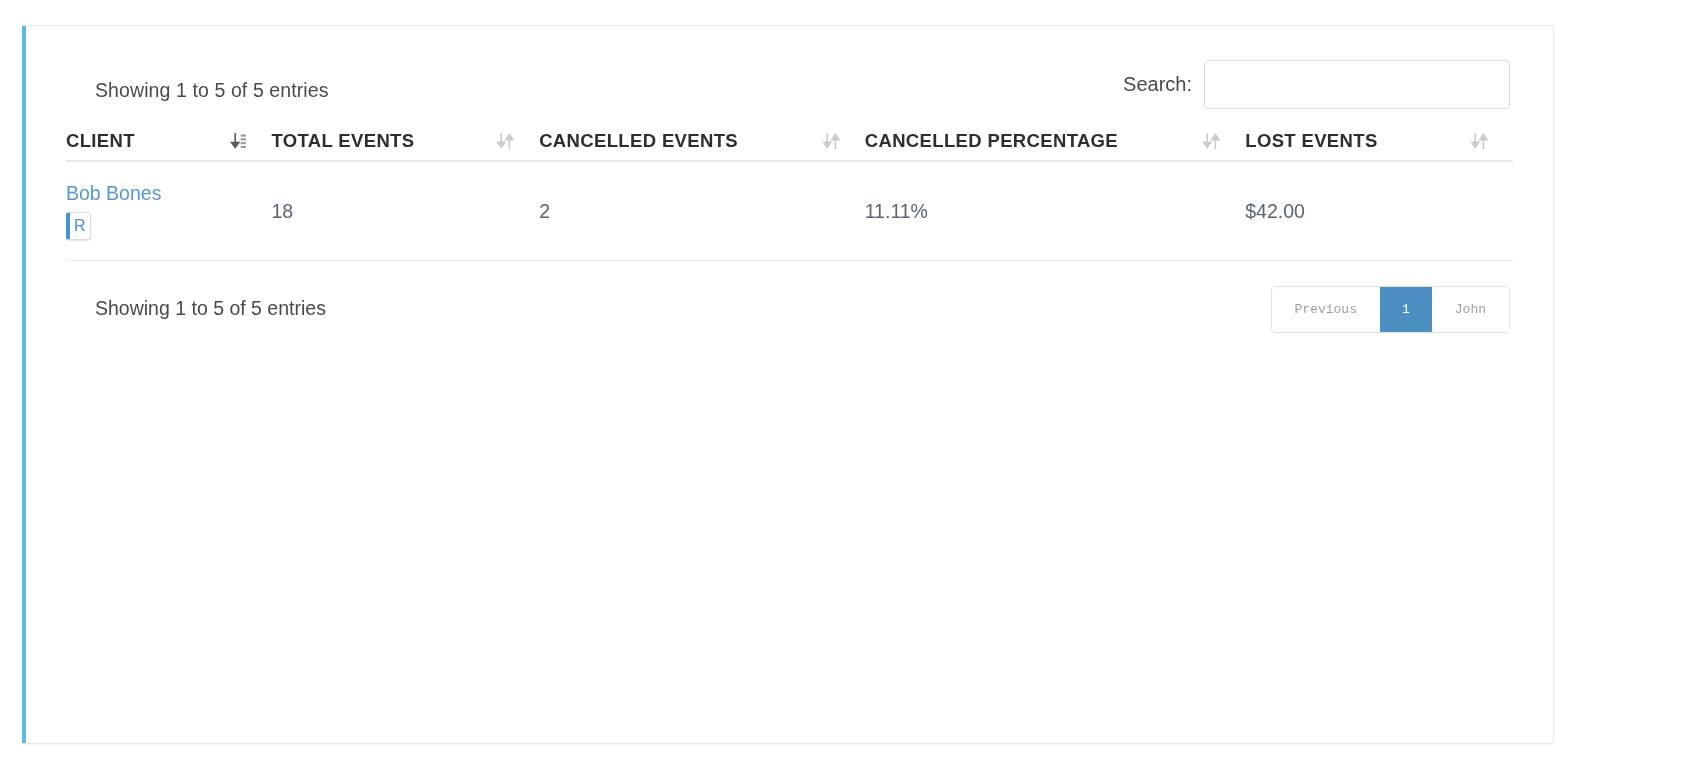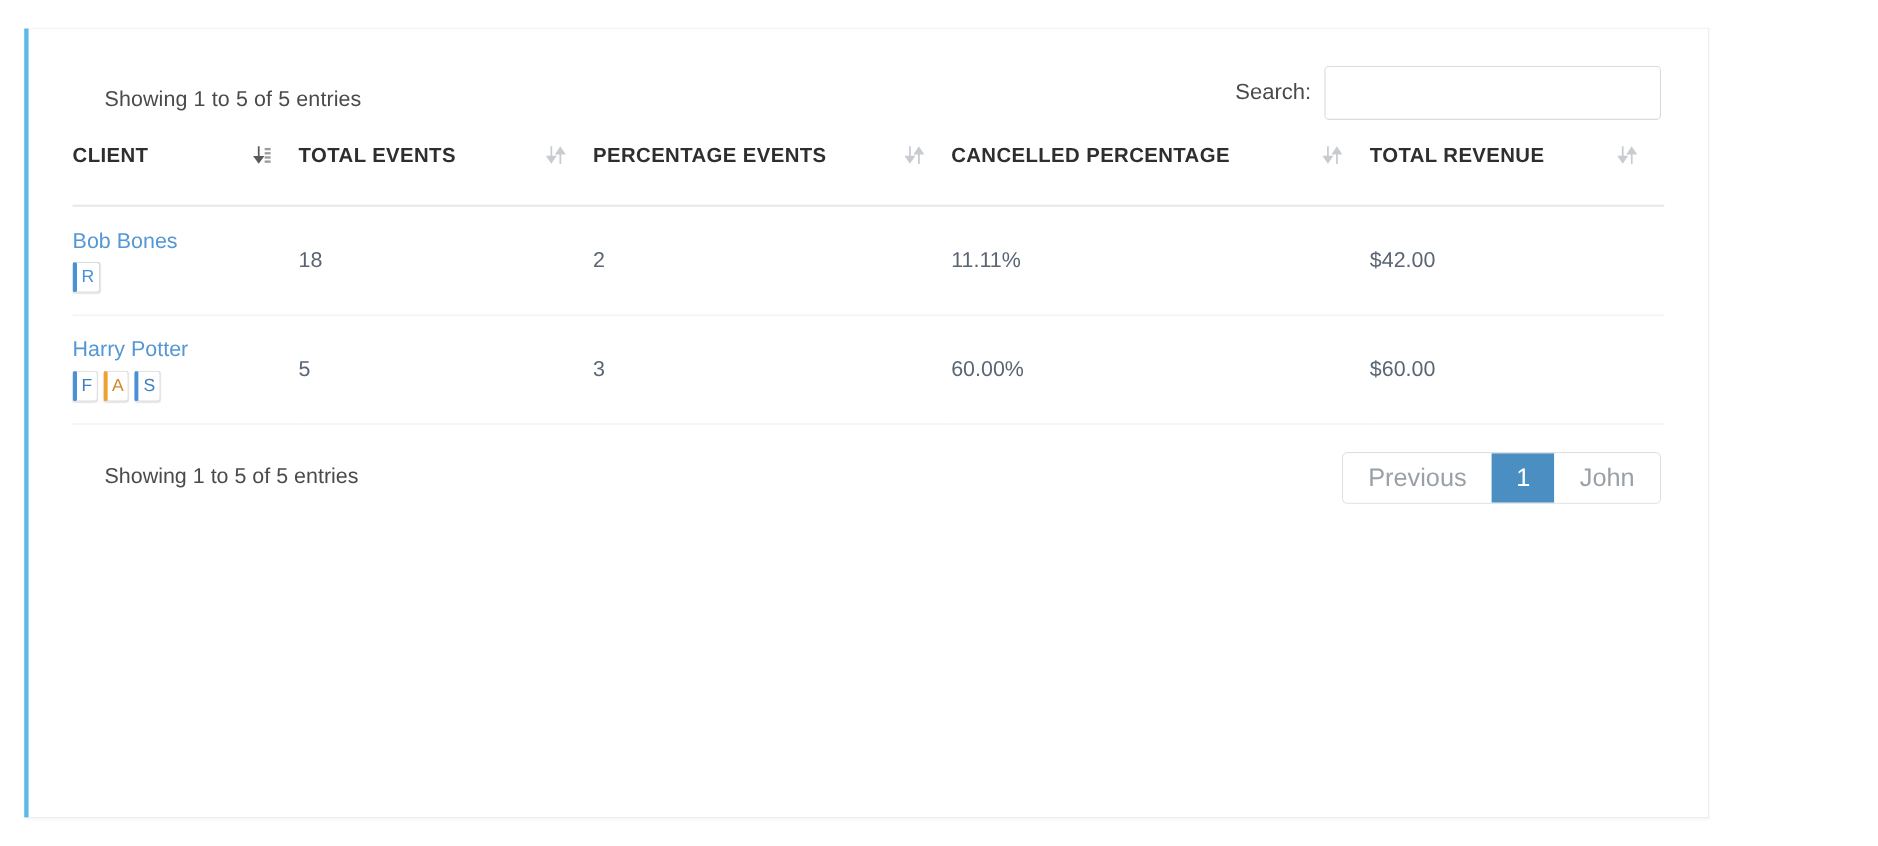--- a/index.html
+++ b/index.html
@@ -90,21 +90,21 @@
 
   
   table.dt {
     width: 100%;
     border-collapse: collapse;
     table-layout: fixed;
     margin-top: 6px;
   }
   table.dt thead th {
     text-align: center;
-    padding: 0 0 34px 0;
+    padding: 0 0 8px 0;
     border-bottom: 2px solid #e7eaec;
     vertical-align: bottom;
   }
   .th-inner {
     display: flex;
     align-items: center;
     justify-content: space-between;
     padding-right: 24px;
   }
   .th-label {
@@ -186,27 +186,27 @@
     border-radius: 5px;
     overflow: hidden;
     background: #fff;
   }
   .pg-btn {
     display: flex;
     align-items: center;
     justify-content: center;
     height: 45px;
     padding: 0 23px;
-    font-size: 23px;
+    font-size: 13px;
     color: #9aa0a6;
     background: #fff;
     cursor: pointer;
     user-select: none;
     border: none;
-    font-family: Liberation Sans, sans-serif;
+    font-family: Liberation Mono, monospace;
   }
   .pg-btn.current {
     background: #4a8ec2;
     color: #ffffff;
     font-weight: normal;
     padding: 0 22px;
   }
 </style>
 </head>
 <body>
@@ -258,21 +258,21 @@
                   <svg width="19" height="22" viewBox="0 0 19 22">
                     <path d="M5.2 3 L5.2 14.5 M5.2 17.5 L1.7 12.3 L8.7 12.3 Z" fill="#c8ccd0" stroke="#c8ccd0" stroke-width="1.6"></path>
                     <path d="M13.4 19 L13.4 7.5 M13.4 4.5 L16.9 9.7 L9.9 9.7 Z" fill="#c8ccd0" stroke="#c8ccd0" stroke-width="1.6"></path>
                   </svg>
                 </span>
               </div>
             </th>
 
             <th>
               <div class="th-inner">
-                <span class="th-label">PERCENTAGE EVENTS</span>
+                <span class="th-label">CANCELLED EVENTS</span>
                 <span class="sort-ic">
                   <svg width="19" height="22" viewBox="0 0 19 22">
                     <path d="M5.2 3 L5.2 14.5 M5.2 17.5 L1.7 12.3 L8.7 12.3 Z" fill="#c8ccd0" stroke="#c8ccd0" stroke-width="1.6"></path>
                     <path d="M13.4 19 L13.4 7.5 M13.4 4.5 L16.9 9.7 L9.9 9.7 Z" fill="#c8ccd0" stroke="#c8ccd0" stroke-width="1.6"></path>
                   </svg>
                 </span>
               </div>
             </th>
 
             <th>
@@ -282,52 +282,41 @@
                   <svg width="19" height="22" viewBox="0 0 19 22">
                     <path d="M5.2 3 L5.2 14.5 M5.2 17.5 L1.7 12.3 L8.7 12.3 Z" fill="#c8ccd0" stroke="#c8ccd0" stroke-width="1.6"></path>
                     <path d="M13.4 19 L13.4 7.5 M13.4 4.5 L16.9 9.7 L9.9 9.7 Z" fill="#c8ccd0" stroke="#c8ccd0" stroke-width="1.6"></path>
                   </svg>
                 </span>
               </div>
             </th>
 
             <th>
               <div class="th-inner">
-                <span class="th-label">TOTAL REVENUE</span>
+                <span class="th-label">LOST EVENTS</span>
                 <span class="sort-ic">
                   <svg width="19" height="22" viewBox="0 0 19 22">
                     <path d="M5.2 3 L5.2 14.5 M5.2 17.5 L1.7 12.3 L8.7 12.3 Z" fill="#c8ccd0" stroke="#c8ccd0" stroke-width="1.6"></path>
                     <path d="M13.4 19 L13.4 7.5 M13.4 4.5 L16.9 9.7 L9.9 9.7 Z" fill="#c8ccd0" stroke="#c8ccd0" stroke-width="1.6"></path>
                   </svg>
                 </span>
               </div>
             </th>
           </tr>
         </thead>
         <tbody id="table-body">
             <tr>
               <td class="client-cell"><a class="client-link" href="#">Bob Bones</a><div class="badge-row">
                   <span class="badge" style="border-left-color: rgb(74, 144, 217); color: rgb(74, 144, 217);">R</span>
                 </div></td>
               <td>18</td>
               <td>2</td>
               <td>11.11%</td>
               <td>$42.00</td>
             </tr>
-            <tr>
-              <td class="client-cell"><a class="client-link" href="#">Harry Potter</a><div class="badge-row">
-                  <span class="badge" style="border-left-color: rgb(74, 144, 217); color: rgb(61, 127, 193);">F</span>
-                  <span class="badge" style="border-left-color: rgb(240, 162, 46); color: rgb(210, 137, 42);">A</span>
-                  <span class="badge" style="border-left-color: rgb(74, 144, 217); color: rgb(61, 127, 193);">S</span>
-                </div></td>
-              <td>5</td>
-              <td>3</td>
-              <td>60.00%</td>
-              <td>$60.00</td>
-            </tr>
           </tbody>
       </table>
 
       <div class="bottom-bar">
         <div class="dt-info-bot">Showing 1 to 5 of 5 entries</div>
 
         <div class="dt-paginate">
           <div class="pg-btn">Previous</div>
           <div class="pg-btn current">1</div>
           <div class="pg-btn">John</div>

